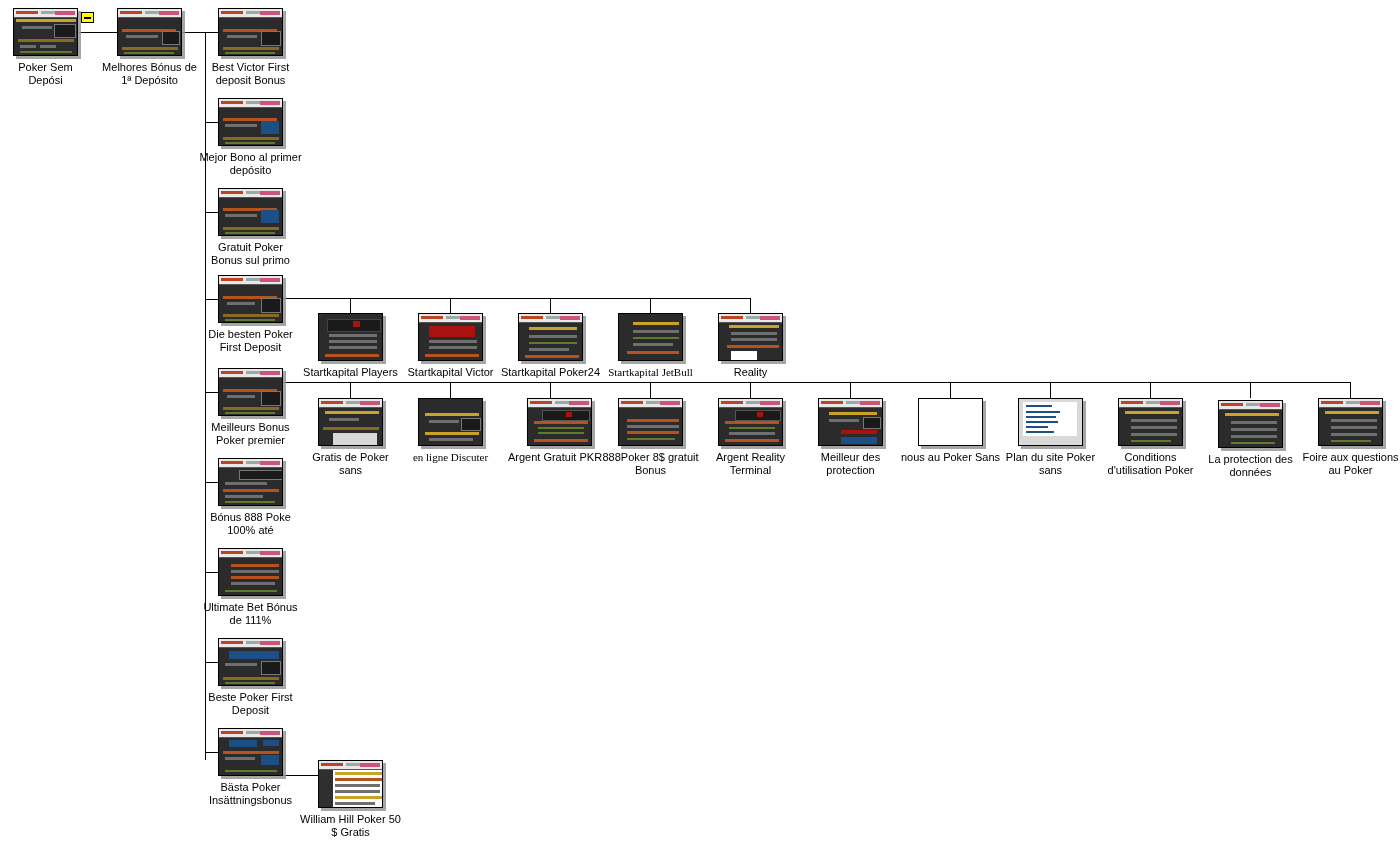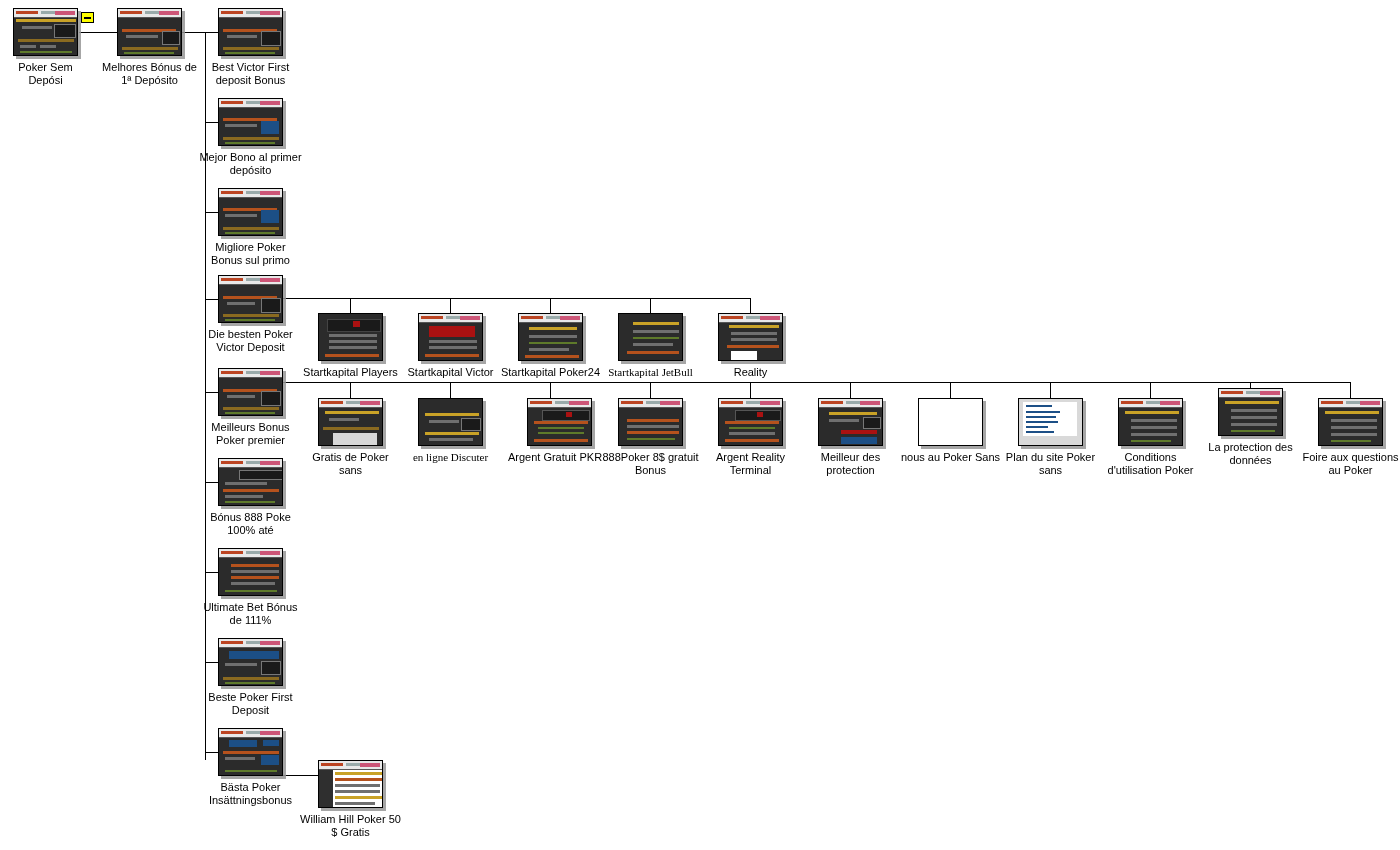--- a/index.html
+++ b/index.html
@@ -207,40 +207,40 @@
           <i></i>
           <u></u>
           <s></s>
         </div>
       <div class="acc" style="left:4px;top:19px;width:54px;"></div>
       <div class="bar" style="left:6px;top:25px;width:32px;"></div>
       <div class="blu" style="left:42px;top:21px;width:18px;height:13px;"></div>
       <div class="band" style="left:4px;top:38px;width:56px;"></div>
       <div class="grn" style="left:6px;top:43px;width:50px;"></div>
     </div>
-    <div class="label">Migliore Poker
+    <div class="label">Gratuit Poker
 Bonus sul primo</div>
   </div>
 
   <div class="node" style="left:218px;top:275px;">
     <div class="thumb">
       <div class="dots"></div>
       <div class="chrome">
           <i></i>
           <u></u>
           <s></s>
         </div>
       <div class="acc" style="left:4px;top:20px;width:54px;"></div>
       <div class="bar" style="left:8px;top:26px;width:28px;"></div>
       <div class="blk" style="left:42px;top:22px;width:18px;height:13px;"></div>
       <div class="band" style="left:4px;top:38px;width:56px;"></div>
       <div class="grn" style="left:6px;top:43px;width:50px;"></div>
     </div>
     <div class="label">Die besten Poker
-Victor Deposit</div>
+First Deposit</div>
   </div>
 
   <div class="node" style="left:218px;top:368px;">
     <div class="thumb">
       <div class="dots"></div>
       <div class="chrome">
           <i></i>
           <u></u>
           <s></s>
         </div>
@@ -554,21 +554,21 @@
       <div class="ylw" style="left:6px;top:12px;width:54px;"></div>
       <div class="bar" style="left:12px;top:20px;width:46px;"></div>
       <div class="bar" style="left:12px;top:27px;width:46px;"></div>
       <div class="bar" style="left:12px;top:34px;width:46px;"></div>
       <div class="grn" style="left:12px;top:41px;width:40px;"></div>
     </div>
     <div class="label">Conditions
 d'utilisation Poker</div>
   </div>
 
-  <div class="node" style="left:1218px;top:388px;">
+  <div class="node" style="left:1218px;top:400px;">
     <div class="thumb">
       <div class="dots"></div>
       <div class="chrome">
           <i></i>
           <u></u>
           <s></s>
         </div>
       <div class="ylw" style="left:6px;top:12px;width:54px;"></div>
       <div class="bar" style="left:12px;top:20px;width:46px;"></div>
       <div class="bar" style="left:12px;top:27px;width:46px;"></div>

